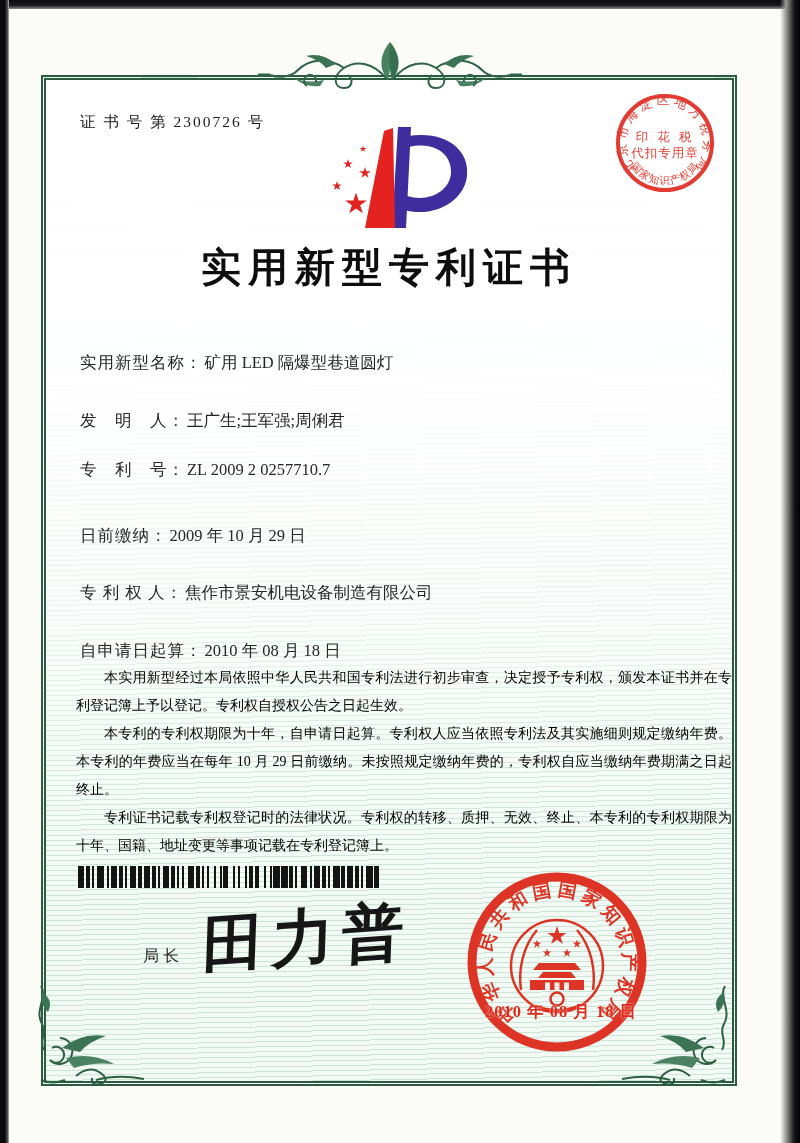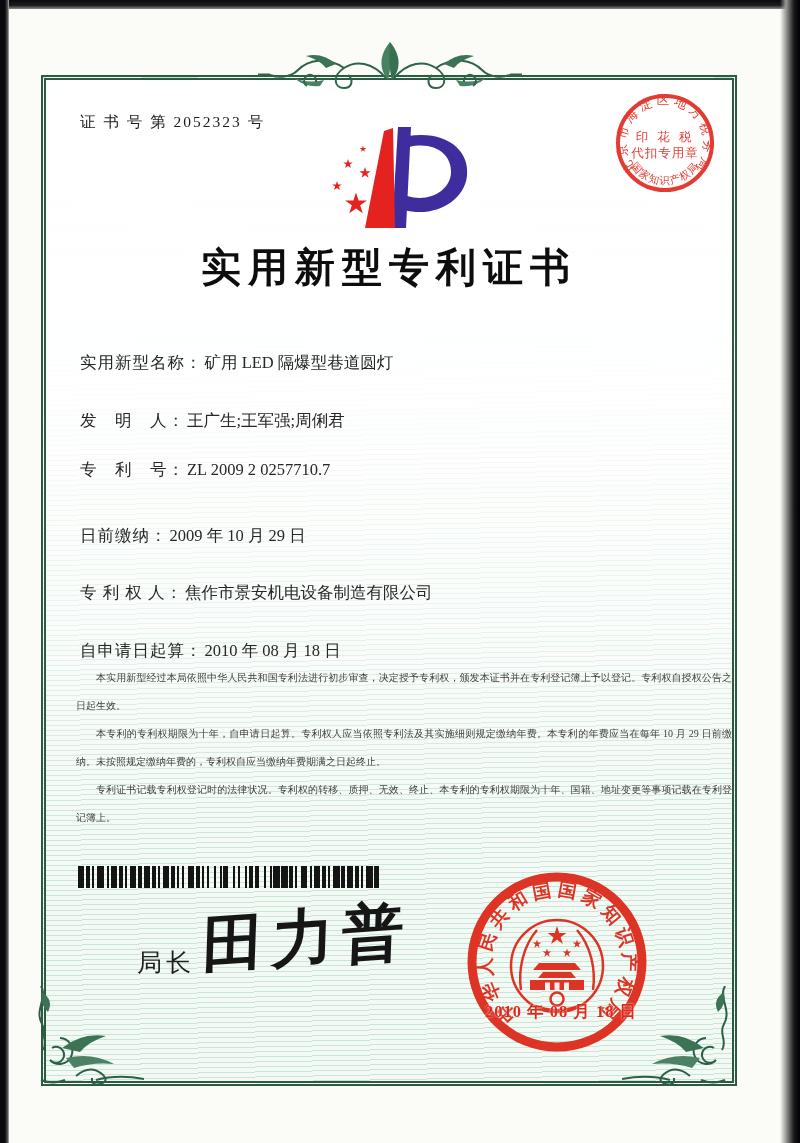--- a/index.html
+++ b/index.html
@@ -30,26 +30,26 @@
   .tax-stamp{position:absolute;left:610px;top:88px;width:110px;height:110px;opacity:.9;}
   .title{
     position:absolute;left:41px;top:240px;width:696px;text-align:center;
     font-size:40px;font-weight:700;letter-spacing:7px;color:#0d0d0d;
   }
   .field{position:absolute;left:80px;width:620px;font-size:16.5px;color:#262626;white-space:nowrap;}
   .field .flabel{letter-spacing:1px;}
   .field .fvalue{margin-left:2px;}
   .body-text{
     position:absolute;left:76px;top:664px;width:656px;
-    font-size:10px;line-height:28px;text-align:justify;color:#404040;
+    font-size:14px;line-height:28px;text-align:justify;color:#000000;
   }
   .body-text p{margin:0;text-indent:2em;}
   .barcode{position:absolute;left:78px;top:866px;width:330px;height:22px;font-size:0;}
   .barcode i{display:inline-block;height:22px;vertical-align:top;background:#141414;}
-  .director-row{position:absolute;left:137px;top:946px;font-size:25px;letter-spacing:4px;color:#1f1f1f;}
+  .director-row{position:absolute;left:143px;top:946px;font-size:16px;letter-spacing:4px;color:#1f1f1f;}
   .signature{
     position:absolute;left:202px;top:896px;font-size:62px;font-weight:700;
     color:#161616;transform:rotate(-4deg) skewX(-6deg);letter-spacing:8px;
     font-family:"DejaVu Serif","Liberation Serif",serif;
   }
   .seal{position:absolute;left:462px;top:867px;width:190px;height:190px;opacity:.95;}
   .seal-date{
     position:absolute;left:483px;top:1001px;width:156px;text-align:center;
     font-size:16.5px;font-weight:700;letter-spacing:1px;color:#dd2a1b;
     text-shadow:0 0 2px rgba(255,255,255,.9);
@@ -108,21 +108,21 @@
       <path d="M16,6 q12,8 6,20 q-9,-8 -6,-20 z" fill="#3c7354" stroke="none"></path>
       <path d="M34,52 a13,13 0 1 1 -10,22 a8,8 0 1 0 2,-12"></path>
       <path d="M36,62 q20,-16 44,-12 q-18,6 -26,16 z" fill="#3c7354" stroke="none"></path>
       <path d="M40,72 q26,-6 48,6 q-22,-2 -40,4 z" fill="#4a8263" stroke="none"></path>
       <path d="M50,90 q14,-12 26,-2 q8,7 -2,10 q-9,2 -8,-6"></path>
       <path d="M70,94 q22,-6 48,-1"></path>
       <path d="M15,94 q12,5 24,0"></path>
     </g>
   </svg>
 
-  <div class="cert-no">证 书 号 第 2052323 号</div>
+  <div class="cert-no">证 书 号 第 2300726 号</div>
 
   <svg class="logo" viewBox="0 0 162 118">
     <path d="M88,10 C126,4 150,24 147,50 C144,76 114,92 84,84 L87,70 C110,77 130,64 131,47 C132,28 114,15 89,21 Z" fill="#3f2d9e"></path>
     <polygon points="78,1 91,1 86,102 72,102" fill="#3f2d9e"></polygon>
     <polygon points="64,5 73,2 75,102 45,102" fill="#e42320"></polygon>
     <polygon fill="#e42320" points="43.00,19.50 43.79,21.92 46.33,21.92 44.27,23.41 45.06,25.83 43.00,24.34 40.94,25.83 41.73,23.41 39.67,21.92 42.21,21.92"></polygon>
     <polygon fill="#e42320" points="28.00,33.00 29.12,36.45 32.76,36.45 29.82,38.59 30.94,42.05 28.00,39.91 25.06,42.05 26.18,38.59 23.24,36.45 26.88,36.45"></polygon>
     <polygon fill="#e42320" points="45.00,41.00 46.35,45.15 50.71,45.15 47.18,47.71 48.53,51.85 45.00,49.29 41.47,51.85 42.82,47.71 39.29,45.15 43.65,45.15"></polygon>
     <polygon fill="#e42320" points="17.00,55.00 18.12,58.45 21.76,58.45 18.82,60.59 19.94,64.05 17.00,61.91 14.06,64.05 15.18,60.59 12.24,58.45 15.88,58.45"></polygon>
     <polygon fill="#e42320" points="36.00,66.50 38.58,74.45 46.94,74.45 40.18,79.36 42.76,87.30 36.00,82.39 29.24,87.30 31.82,79.36 25.06,74.45 33.42,74.45"></polygon>

